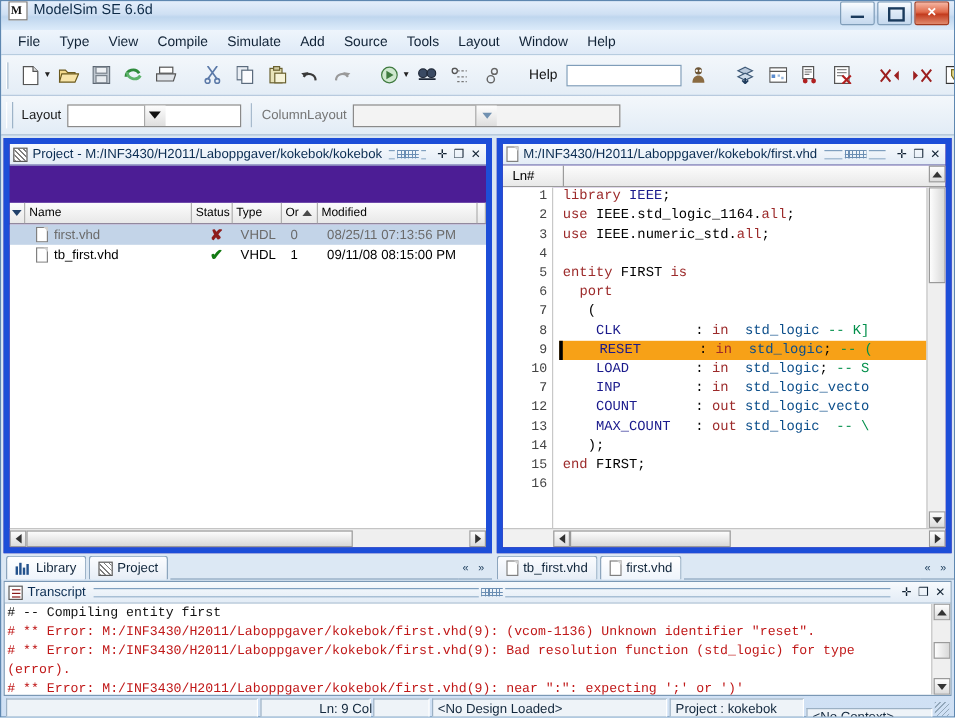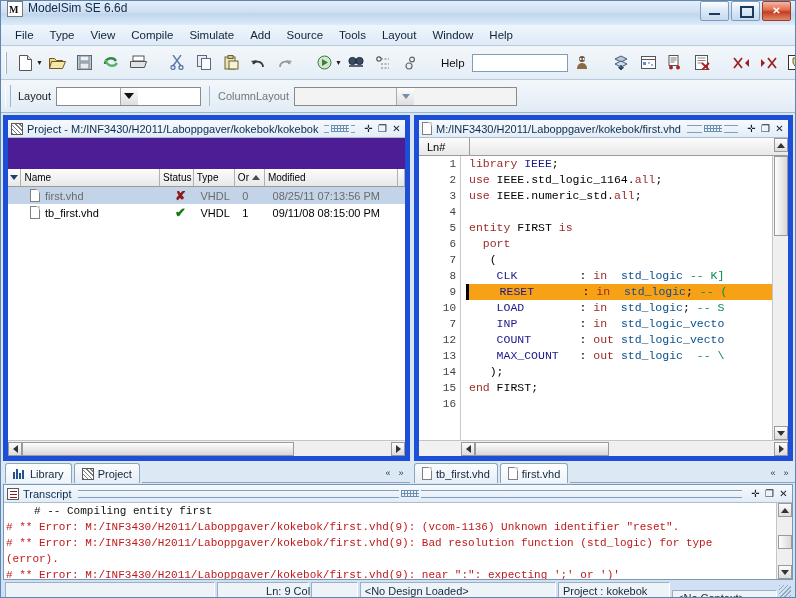--- a/index.html
+++ b/index.html
@@ -364,21 +364,21 @@
   .tr-text {
     flex:1;
     font-family:"Liberation Mono", monospace;
     font-size:11px;
     white-space: pre;
     overflow:hidden;
     padding-left:2px;
   }
   .tr-line { height:16px; line-height:16px; }
   .tr-err { color:#c01818; }
-  .tr-ok { color:#111;margin-left:28px; }
+  .tr-ok { color:#111; }
   .ic-transcript {
     width:12px;height:12px;border:1px solid #5b5b5b;background:#fff;
     position:relative;box-sizing:border-box;
   }
   .ic-transcript:before{content:"";position:absolute;left:2px;top:2px;width:7px;height:1px;
     background:#8a1a1a;box-shadow:0 3px 0 #8a1a1a,0 6px 0 #8a1a1a;}
 
   
   .statusbar {
     height: 21px;

